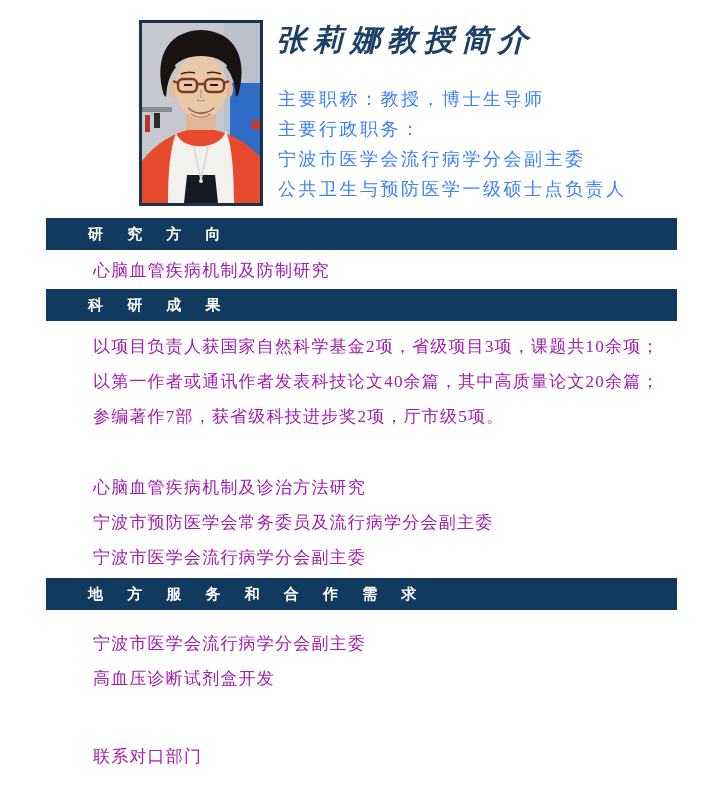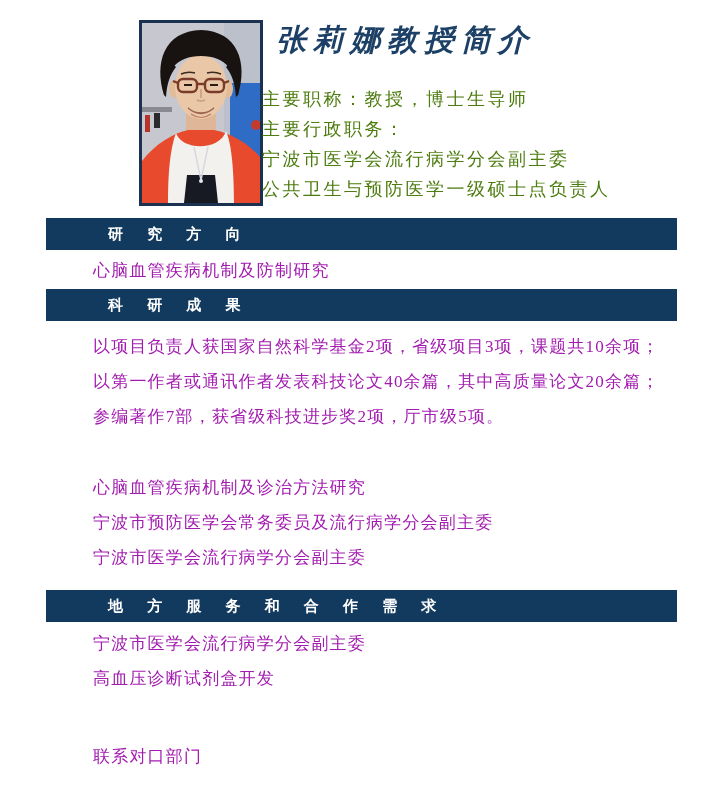--- a/index.html
+++ b/index.html
@@ -11,28 +11,28 @@
     position:absolute; left:139px; top:20px; width:124px; height:186px;
     border:3px solid #1b3150; box-sizing:border-box; background:#c7c8cf;
   }
   .photo-frame svg { display:block; }
   .title {
     position:absolute; left:276px; top:20px; margin:0;
     font-family:"DejaVu Serif", serif; font-style:italic; font-weight:bold;
     font-size:30px; letter-spacing:7px; color:#1d4066; white-space:nowrap;
   }
   .info-line {
-    position:absolute; left:262px; width:430px; font-size:18px;
-    letter-spacing:2.5px; color:#4d7c0f; white-space:nowrap; line-height:22px;
+    position:absolute; left:278px; width:430px; font-size:18px;
+    letter-spacing:2.5px; color:#3b82f6; white-space:nowrap; line-height:22px;
   }
   .bar {
     position:absolute; left:46px; width:631px; height:32px; background:#123a5f;
   }
   .bar span {
-    display:block; padding-left:62px; font-family:"Liberation Sans", sans-serif;
+    display:block; padding-left:42px; font-family:"Liberation Sans", sans-serif;
     font-weight:bold; color:#ffffff; font-size:15px; line-height:32px;
     letter-spacing:10px; white-space:nowrap;
   }
   .item {
     position:absolute; left:93px; width:590px; font-size:17px;
     letter-spacing:1.2px; color:#a21caf; white-space:nowrap; line-height:22px;
   }
 </style>
 </head>
 <body>
@@ -106,21 +106,21 @@
     <span>科 研 成 果</span>
   </div>
   <div class="item" style="top:336px">以项目负责人获国家自然科学基金2项，省级项目3项，课题共10余项；</div>
   <div class="item" style="top:371px">以第一作者或通讯作者发表科技论文40余篇，其中高质量论文20余篇；</div>
   <div class="item" style="top:406px">参编著作7部，获省级科技进步奖2项，厅市级5项。</div>
 
   <div class="item" style="top:477px">心脑血管疾病机制及诊治方法研究</div>
   <div class="item" style="top:512px">宁波市预防医学会常务委员及流行病学分会副主委</div>
   <div class="item" style="top:547px">宁波市医学会流行病学分会副主委</div>
 
-  <div class="bar" style="top:590px">
+  <div class="bar" style="top:578px">
     <span>地 方 服 务 和 合 作 需 求</span>
   </div>
   <div class="item" style="top:633px">宁波市医学会流行病学分会副主委</div>
   <div class="item" style="top:668px">高血压诊断试剂盒开发</div>
 
   <div class="item" style="top:746px">联系对口部门</div>
 
 </div>
 
 </body></html>

